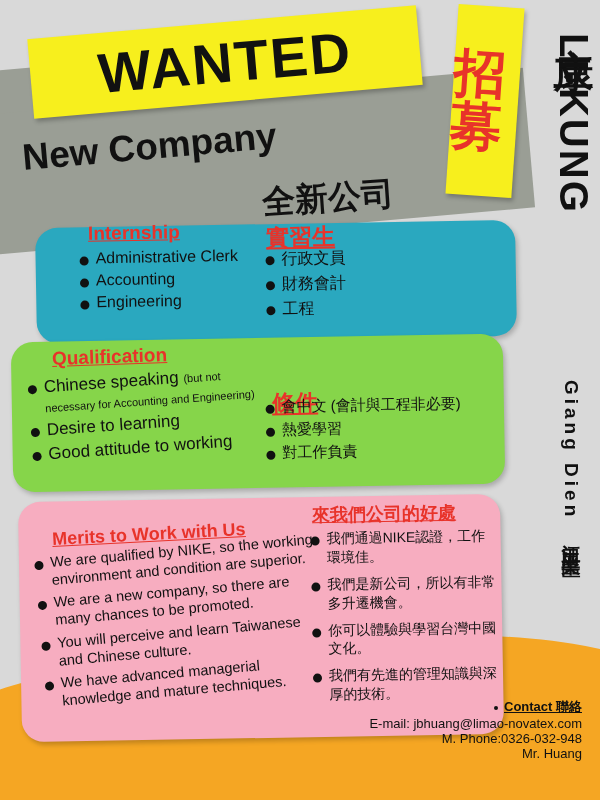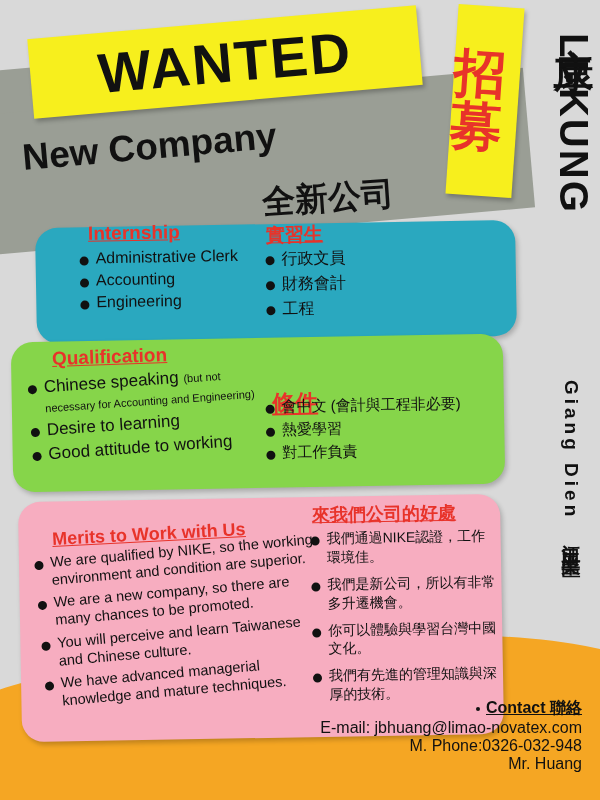--- a/index.html
+++ b/index.html
@@ -98,21 +98,21 @@
   .col{position:absolute;}
   .li{display:flex;align-items:flex-start;margin-bottom:4px;}
   .bullet{
     display:inline-block;width:9px;height:9px;border-radius:50%;
     background:#111;margin:7px 7px 0 0;flex:0 0 auto;
   }
   .li-txt{font-family:"Liberation Sans", sans-serif;}
 
   
   .intern-title{position:absolute;left:88px;top:222px;font-size:19px;color:#e8332a;transform:rotate(-1deg);}
-  .intern-title-cn{position:absolute;left:266px;top:222px;font-size:19px;font-weight:bold;color:#e8332a;text-decoration:underline;transform:rotate(-1deg);}
+  .intern-title-cn{position:absolute;left:266px;top:222px;font-size:23px;font-weight:bold;color:#e8332a;text-decoration:underline;transform:rotate(-1deg);}
   .intern-en{left:80px;top:248px;width:190px;transform:rotate(-1deg);}
   .intern-en .li-txt{font-size:16px;color:#111;}
   .intern-cn{left:266px;top:248px;width:150px;transform:rotate(-1deg);}
   .intern-cn .li-txt{font-size:16px;color:#111;font-family:"DejaVu Sans",sans-serif;}
 
   
   .qual-title{position:absolute;left:52px;top:346px;font-size:19px;color:#e8332a;transform:rotate(-2deg);}
   .qual-title-cn{position:absolute;left:272px;top:372px;font-size:23px;font-weight:bold;color:#e8332a;text-decoration:underline;transform:rotate(-1deg);margin-top:16px;}
   .qual-en{left:30px;top:370px;width:240px;transform:rotate(-4deg);}
   .qual-en .li-txt{font-size:17px;color:#111;line-height:1.15;}
@@ -125,21 +125,21 @@
   .merit-title-cn{position:absolute;left:312px;top:502px;font-size:18px;font-weight:bold;color:#e8332a;text-decoration:underline;transform:rotate(-1deg);}
   .merit-en{left:40px;top:542px;width:280px;transform:rotate(-5deg);}
   .merit-en .li-txt{font-size:14.5px;color:#111;line-height:1.25;}
   .merit-cn{left:312px;top:528px;width:186px;transform:rotate(-1deg);}
   .merit-cn .li-txt{font-size:14px;color:#111;line-height:1.35;}
   .merit-cn .li{margin-bottom:8px;}
 
   
   .contact{
     position:absolute;right:18px;top:698px;width:300px;text-align:right;
-    font-family:"Liberation Sans", sans-serif;font-size:16px;color:#111;
+    font-family:"Liberation Sans", sans-serif;font-size:13px;color:#111;
   }
   .contact .hdr{font-weight:bold;text-decoration:underline;}
   .contact .row{}
   .contact .dot{display:inline-block;width:4px;height:4px;background:#111;border-radius:50%;vertical-align:middle;margin-right:6px;}
 </style>
 </head>
 <body>
 
 <div class="poster">
 

